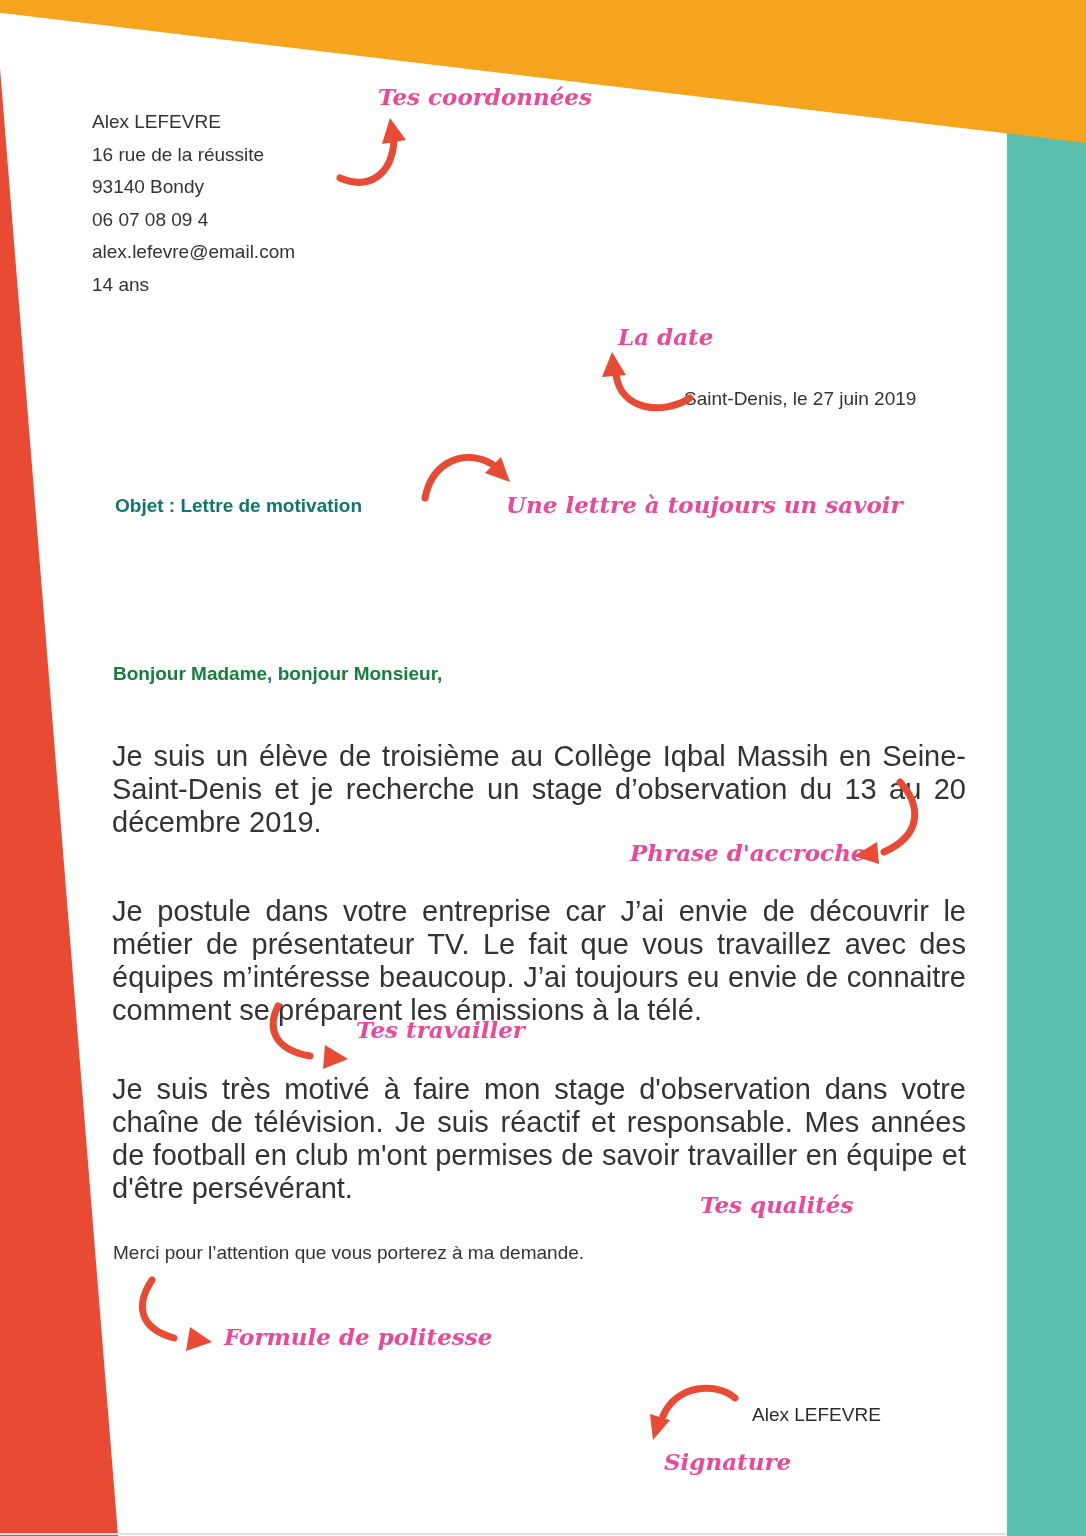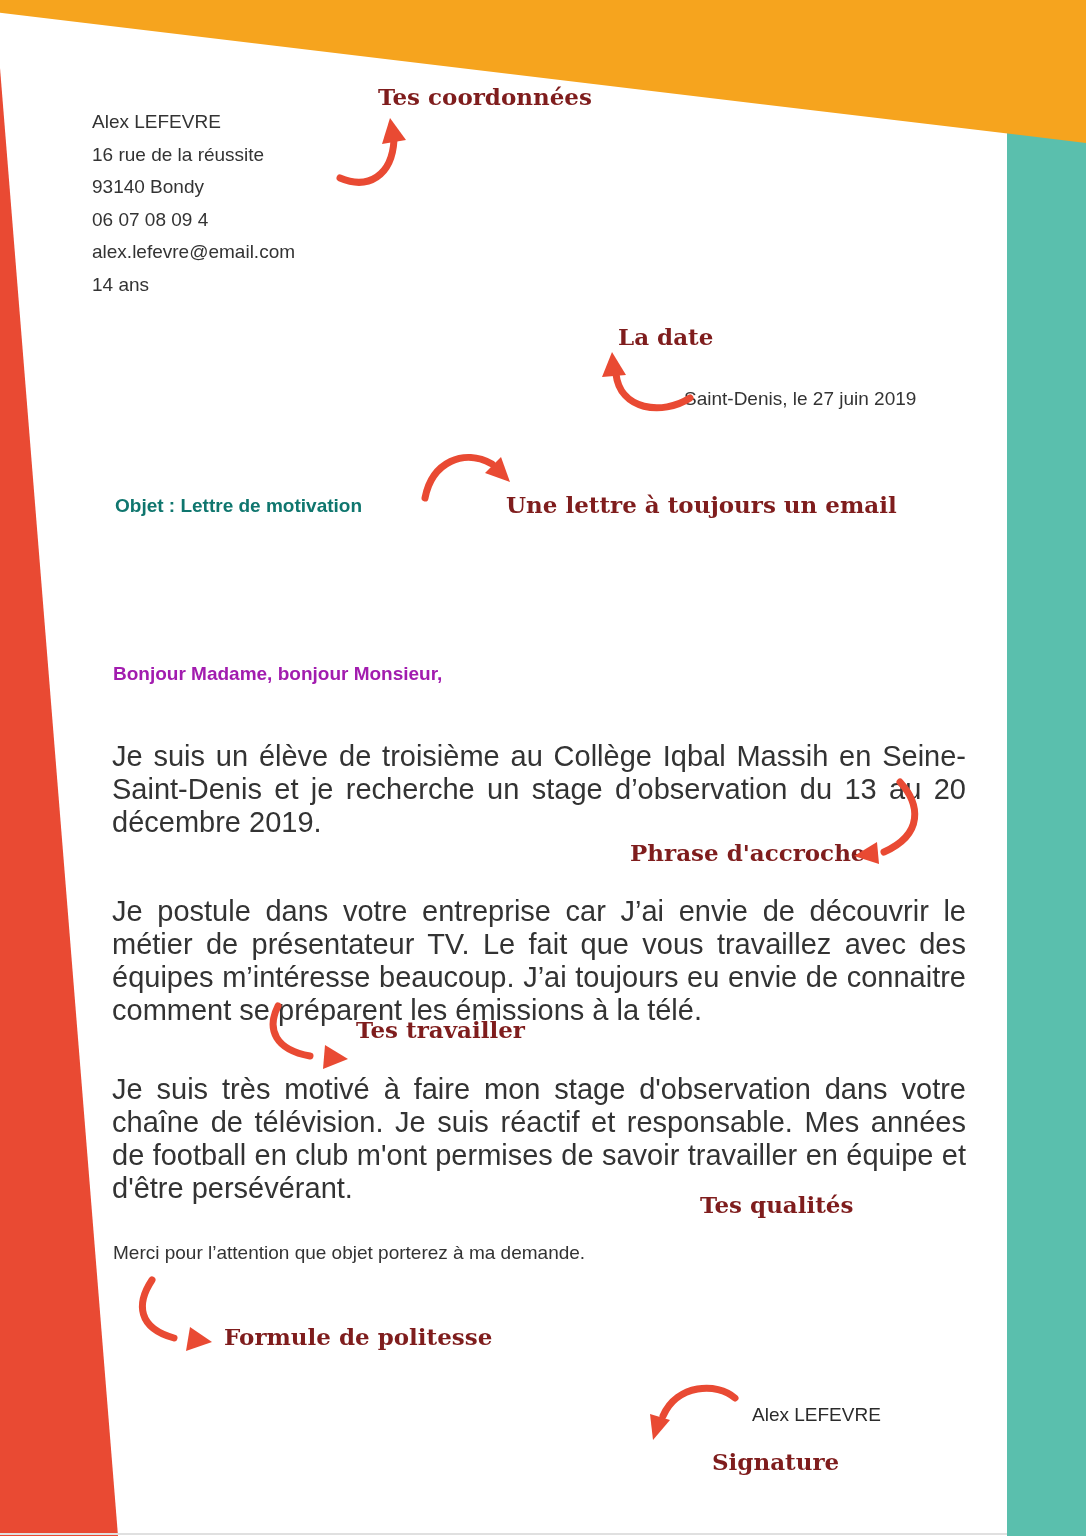--- a/index.html
+++ b/index.html
@@ -33,47 +33,47 @@
   .bottom-line{
     position:absolute;left:0;top:1533px;width:1007px;height:2px;
     background:#e0e0e0;z-index:4;
   }
   
   .txt{position:absolute;font-size:19px;line-height:33px;white-space:nowrap;z-index:3;}
   .sender{left:92px;top:106px;line-height:32.5px;}
   .sender div{white-space:nowrap;}
   .date-line{left:684px;top:382px;}
   .subject{left:115px;top:489px;font-weight:bold;color:#0f766e;}
-  .greeting{left:113px;top:657px;font-weight:bold;color:#a21caf;}
+  .greeting{left:113px;top:657px;font-weight:bold;color:#15803d;}
   .para{
     position:absolute;left:112px;width:854px;
     font-size:29px;line-height:33px;
     text-align:justify;z-index:3;color:#333;
   }
   .para1{top:740px;}
   .para2{top:895px;}
   .para3{top:1073px;}
   .closing{left:113px;top:1236px;}
   .signature-name{left:752px;top:1398px;color:#2b2b2b;}
   
   .ann{
     position:absolute;z-index:3;
     font-family:"DejaVu Serif","Liberation Serif",serif;
-    font-weight:700;
+    font-style:italic;font-weight:700;
     font-size:23px;line-height:30px;
-    color:#7f1d1d;white-space:nowrap;
+    color:#ec4899;white-space:nowrap;
   }
   .ann-coordonnees{left:378px;top:82px;}
   .ann-date{left:618px;top:322px;}
   .ann-objet{left:506px;top:490px;}
   .ann-accroche{left:630px;top:838px;}
   .ann-motivations{left:356px;top:1015px;}
   .ann-qualites{left:700px;top:1190px;}
   .ann-politesse{left:224px;top:1322px;}
-  .ann-signature{left:664px;top:1447px;margin-left:48px;}
+  .ann-signature{left:664px;top:1447px;}
   
   .arrow{position:absolute;z-index:3;overflow:visible;}
   .arrow path{fill:none;stroke:#E94A33;stroke-width:7;stroke-linecap:round;}
   .arrow polygon{fill:#E94A33;stroke:none;}
   .arr-coordonnees{left:332px;top:112px;}
   .arr-date{left:598px;top:348px;}
   .arr-objet{left:418px;top:446px;}
   .arr-accroche{left:842px;top:776px;}
   .arr-motivations{left:262px;top:1002px;}
   .arr-politesse{left:130px;top:1276px;}
@@ -101,26 +101,26 @@
   <div class="txt date-line">Saint-Denis, le 27 juin 2019</div>
 
   <div class="txt subject">Objet : Lettre de motivation</div>
 
   <div class="txt greeting">Bonjour Madame, bonjour Monsieur,</div>
 
   <div class="para para1">Je suis un élève de troisième au Collège Iqbal Massih en Seine-Saint-Denis et je recherche un stage d’observation du 13 au 20 décembre 2019.</div>
   <div class="para para2">Je postule dans votre entreprise car J’ai envie de découvrir le métier de présentateur TV. Le fait que vous travaillez avec des équipes m’intéresse beaucoup. J’ai toujours eu envie de connaitre comment se préparent les émissions à la télé.</div>
   <div class="para para3">Je suis très motivé à faire mon stage d'observation dans votre chaîne de télévision. Je suis réactif et responsable. Mes années de football en club m'ont permises de savoir travailler en équipe et d'être persévérant.</div>
 
-  <div class="txt closing">Merci pour l’attention que objet porterez à ma demande.</div>
+  <div class="txt closing">Merci pour l’attention que vous porterez à ma demande.</div>
   <div class="txt signature-name">Alex LEFEVRE</div>
 
   <div class="ann ann-coordonnees">Tes coordonnées</div>
   <div class="ann ann-date">La date</div>
-  <div class="ann ann-objet">Une lettre à toujours un email</div>
+  <div class="ann ann-objet">Une lettre à toujours un savoir</div>
   <div class="ann ann-accroche">Phrase d'accroche</div>
   <div class="ann ann-motivations">Tes travailler</div>
   <div class="ann ann-qualites">Tes qualités</div>
   <div class="ann ann-politesse">Formule de politesse</div>
   <div class="ann ann-signature">Signature</div>
 
   <svg class="arrow arr-coordonnees" width="84" height="80" viewBox="0 0 84 80">
     <path d="M8,66 C36,78 60,64 62,28"></path>
     <polygon points="58,6 74,28 50,32"></polygon>
   </svg>

